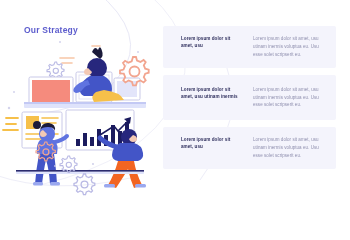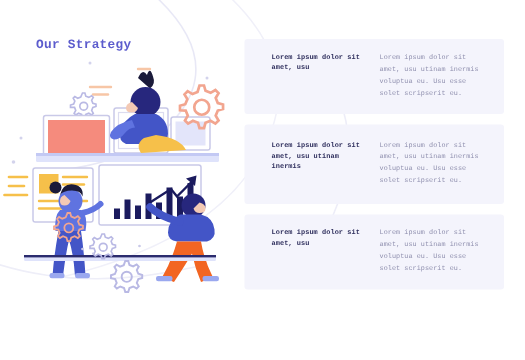--- a/index.html
+++ b/index.html
@@ -2,21 +2,21 @@
 <html><head>
 <meta charset="utf-8">
 <style>
   html,body{margin:0;padding:0;}
   body{
     width:350px;height:197px;overflow:hidden;
     background:#ffffff;
     font-family:"Liberation Sans", sans-serif;
     position:relative;
   }
-  .slide{position:absolute;inset:0;background:#ffffff;overflow:hidden;font-family:Liberation Mono, monospace;}
+  .slide{position:absolute;inset:0;background:#ffffff;overflow:hidden;}
 
   
   .bg-curves{position:absolute;inset:0;pointer-events:none;}
 
   
   .title{
     position:absolute;left:24px;top:25px;
     font-size:8.5px;font-weight:700;letter-spacing:.2px;
     color:#5c5ccd;
   }

